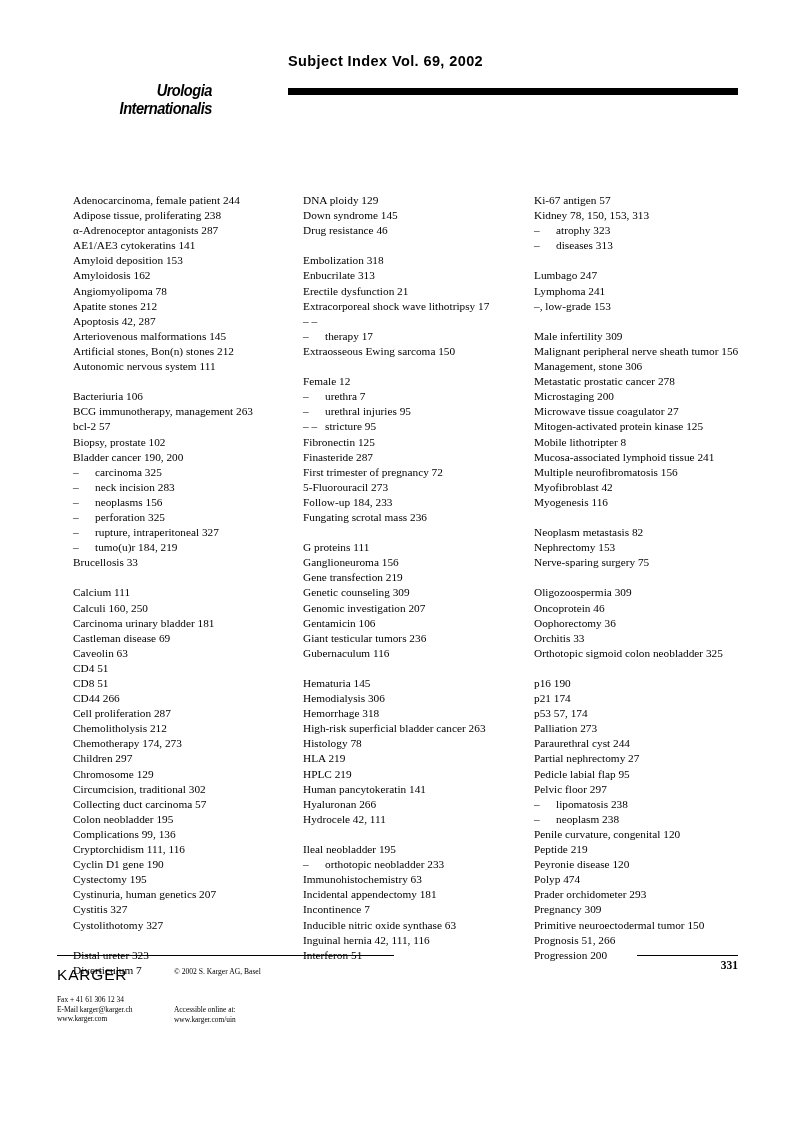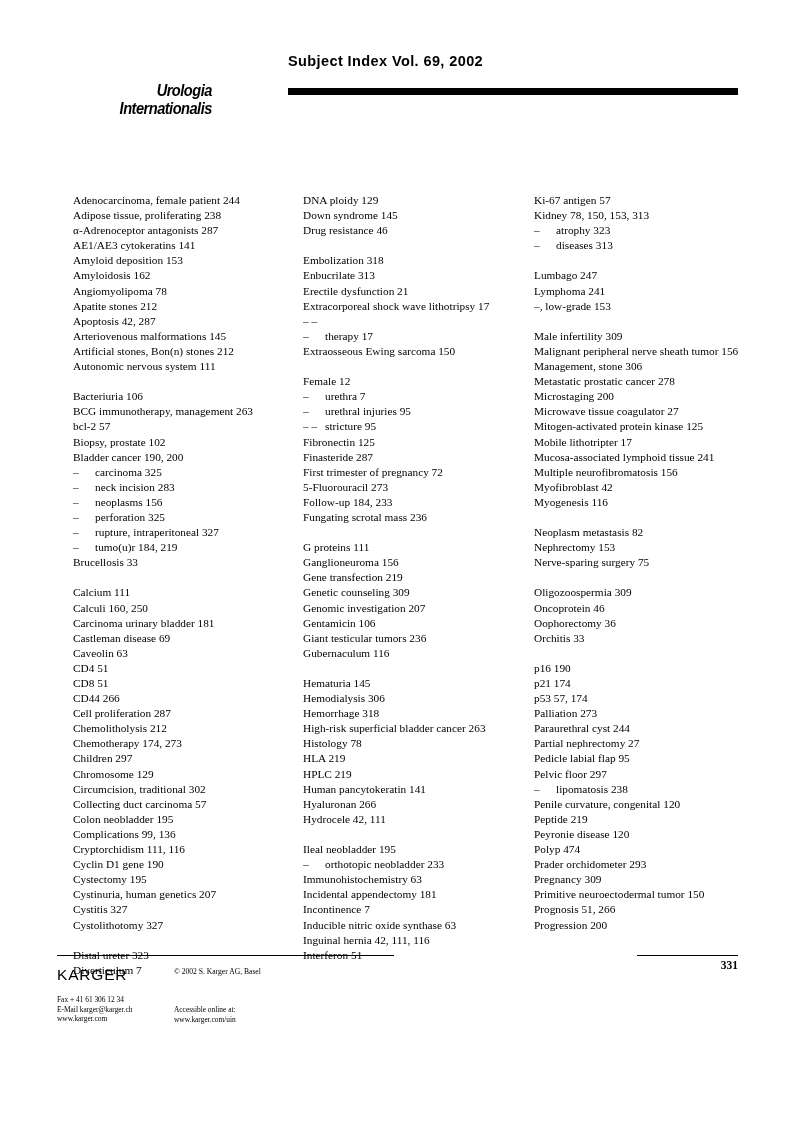--- a/index.html
+++ b/index.html
@@ -273,44 +273,46 @@
       <div class="index-entry"><span>Lymphoma  241</span></div>
       <div class="index-entry"><span>–,  low-grade  153</span></div>
       <div class="group-gap"></div>
       <div class="index-entry"><span>Male infertility  309</span></div>
       <div class="index-entry wrap"><span>Malignant peripheral nerve sheath tumor  156</span></div>
       <div class="index-entry"><span>Management, stone  306</span></div>
       <div class="index-entry"><span>Metastatic prostatic cancer  278</span></div>
       <div class="index-entry"><span>Microstaging  200</span></div>
       <div class="index-entry"><span>Microwave tissue coagulator  27</span></div>
       <div class="index-entry"><span>Mitogen-activated protein kinase  125</span></div>
-      <div class="index-entry"><span>Mobile lithotripter  17</span></div>
+      <div class="index-entry"><span>Mobile lithotripter  8</span></div>
       <div class="index-entry"><span>Mucosa-associated lymphoid tissue  241</span></div>
       <div class="index-entry"><span>Multiple neurofibromatosis  156</span></div>
       <div class="index-entry"><span>Myofibroblast  42</span></div>
       <div class="index-entry"><span>Myogenesis  116</span></div>
       <div class="group-gap"></div>
       <div class="index-entry"><span>Neoplasm metastasis  82</span></div>
       <div class="index-entry"><span>Nephrectomy  153</span></div>
       <div class="index-entry"><span>Nerve-sparing surgery  75</span></div>
       <div class="group-gap"></div>
       <div class="index-entry"><span>Oligozoospermia  309</span></div>
       <div class="index-entry"><span>Oncoprotein  46</span></div>
       <div class="index-entry"><span>Oophorectomy  36</span></div>
       <div class="index-entry"><span>Orchitis  33</span></div>
+      <div class="index-entry"><span>Orthotopic sigmoid colon neobladder  325</span></div>
       <div class="group-gap"></div>
       <div class="index-entry"><span>p16  190</span></div>
       <div class="index-entry"><span>p21  174</span></div>
       <div class="index-entry"><span>p53  57, 174</span></div>
       <div class="index-entry"><span>Palliation  273</span></div>
       <div class="index-entry"><span>Paraurethral cyst  244</span></div>
       <div class="index-entry"><span>Partial nephrectomy  27</span></div>
       <div class="index-entry"><span>Pedicle labial flap  95</span></div>
       <div class="index-entry"><span>Pelvic floor  297</span></div>
       <div class="index-entry level-1"><span class="dash-cell">–</span><span>lipomatosis  238</span></div>
+      <div class="index-entry level-1"><span class="dash-cell">–</span><span>neoplasm  238</span></div>
       <div class="index-entry"><span>Penile curvature, congenital  120</span></div>
       <div class="index-entry"><span>Peptide  219</span></div>
       <div class="index-entry"><span>Peyronie disease  120</span></div>
       <div class="index-entry"><span>Polyp  474</span></div>
       <div class="index-entry"><span>Prader orchidometer  293</span></div>
       <div class="index-entry"><span>Pregnancy  309</span></div>
       <div class="index-entry"><span>Primitive neuroectodermal tumor  150</span></div>
       <div class="index-entry"><span>Prognosis  51, 266</span></div>
       <div class="index-entry"><span>Progression  200</span></div>
     </div>

